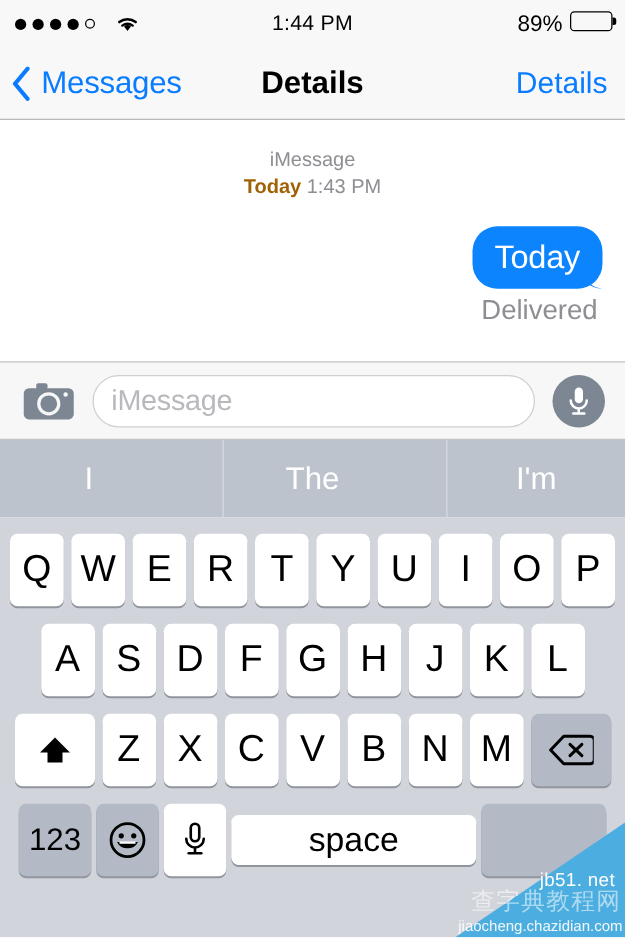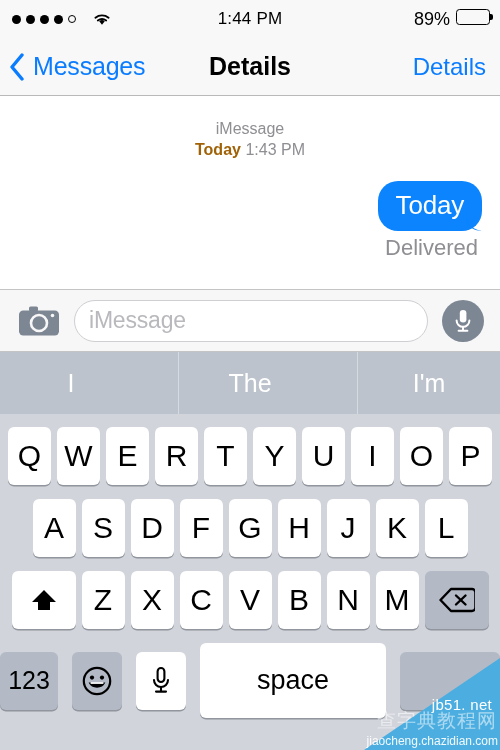--- a/index.html
+++ b/index.html
@@ -267,21 +267,21 @@
     background: #d1d4db;
   }
   .kb-row {
     display: flex;
     justify-content: center;
     align-items: center;
   }
   .kb-row.r1 { padding-top: 13px; gap: 6px; }
   .kb-row.r2 { padding-top: 14px; gap: 6px; }
   .kb-row.r3 { padding-top: 14px; gap: 6px; }
-  .kb-row.r4 { padding-top: 14px; gap: 14px; }
+  .kb-row.r4 { padding-top: 14px; gap: 4px; }
   .key {
     width: 43px;
     height: 58px;
     background: #ffffff;
     border-radius: 6px;
     box-shadow: 0 1.5px 0 rgba(134,137,146,0.85);
     display: flex;
     align-items: center;
     justify-content: center;
     font-size: 30px;
@@ -309,21 +309,21 @@
     width: 50px;
     height: 58px;
   }
   .key.micwhite {
     width: 50px;
     height: 58px;
   }
   .key.space {
     flex: 1;
     max-width: 196px;
-    height: 75px;
+    height: 40px;
     font-size: 27px;
   }
   .key.return {
     width: 100px;
     height: 58px;
     background: #b3bac6;
     font-size: 24px;
   }
 
   

